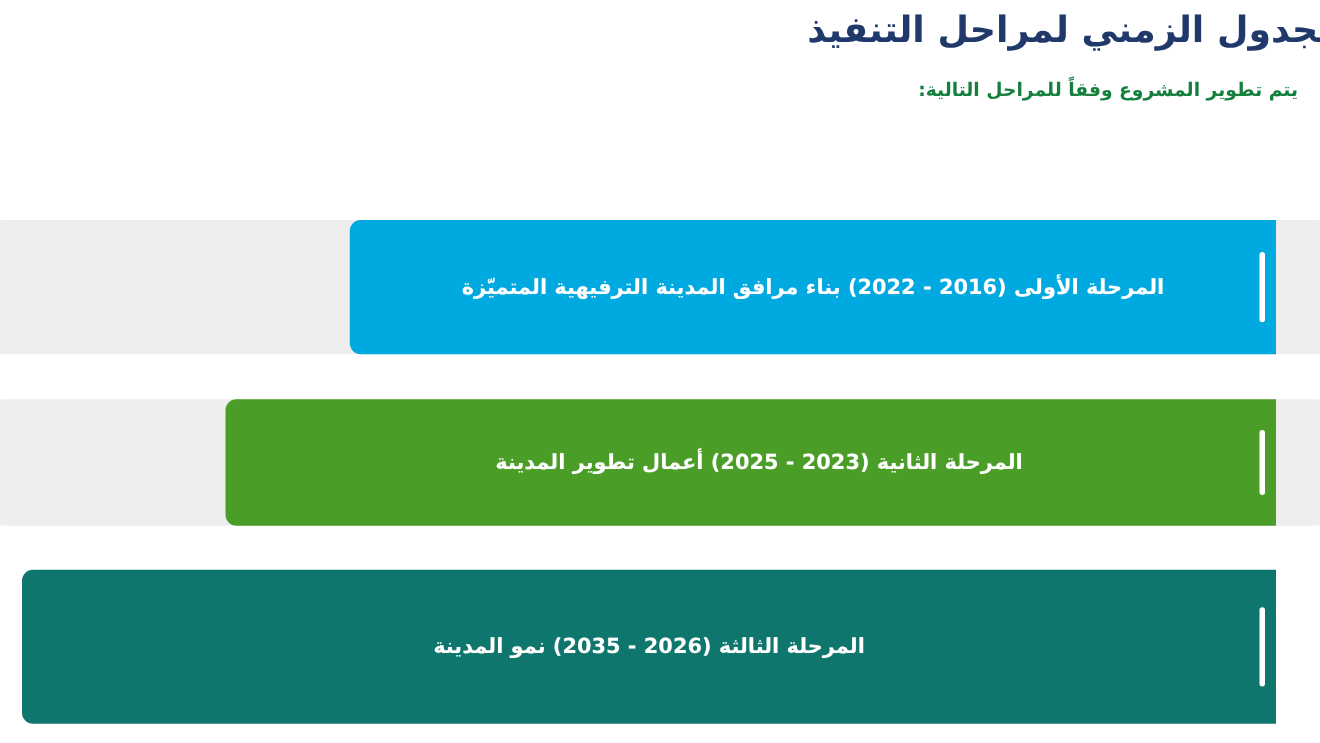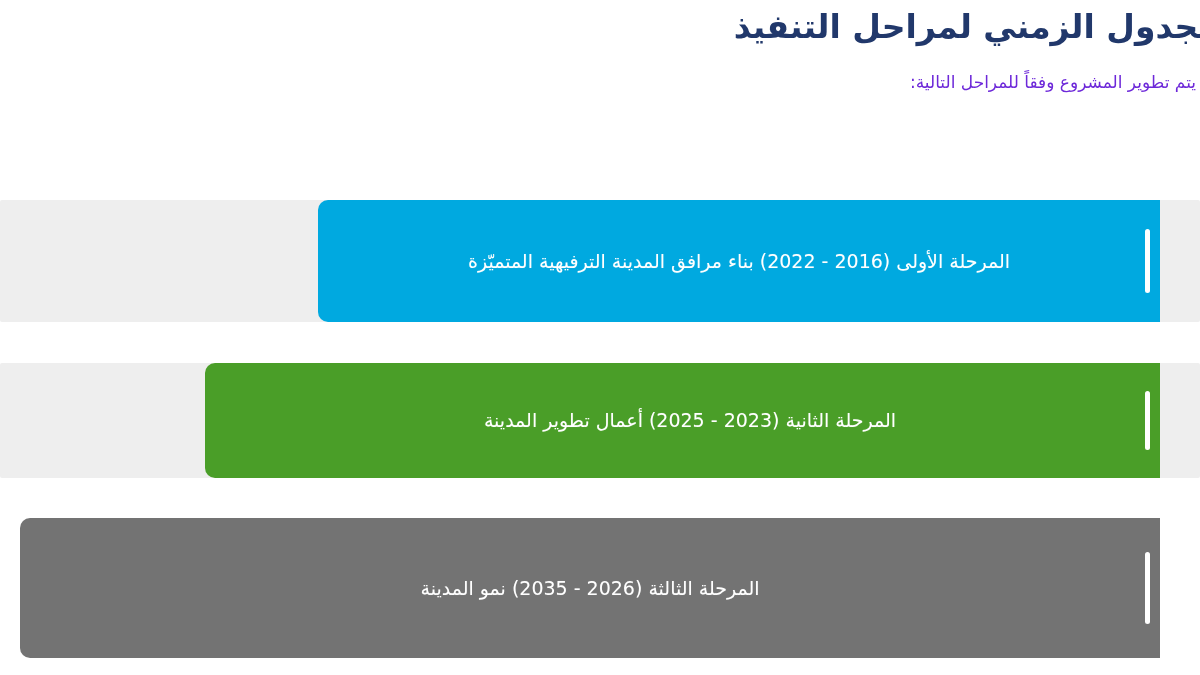--- a/index.html
+++ b/index.html
@@ -32,26 +32,26 @@
     letter-spacing:0px;
     white-space:nowrap;
     
     position:absolute;
     top:6px;
     right:-22px;
   }
   .chart-subtitle{
     margin:0;
     font-size:17px;
-    font-weight:normal;
-    color:#6d28d9;
+    font-weight:bold;
+    color:#15803d;
     white-space:nowrap;
     position:absolute;
     top:72px;
-    right:4px;
+    right:20px;
   }
 
   
   .chart-area{
     position:absolute;
     top:160px;left:0;
     width:1200px;height:515px;
   }
 
   .row{
@@ -79,21 +79,21 @@
     box-sizing:border-box;
     display:flex;
     align-items:center;
     justify-content:center;
     direction:rtl;
     overflow:visible;
   }
   .bar-label{
     color:#ffffff;
     font-size:19px;
-    font-weight:normal;
+    font-weight:bold;
     white-space:nowrap;
     line-height:1;
     text-shadow:0 0 1px rgba(255,255,255,.25);
   }
 
   
   .tick{
     position:absolute;
     width:5px;
     border-radius:3px;
@@ -138,19 +138,19 @@
   <div class="row" id="row-2">
     <div class="track"></div>
     <div class="bar" id="bar-2" style="background: rgb(74, 158, 40);">
       <span class="bar-label">المرحلة الثانية (2023 - 2025) أعمال تطوير المدينة</span>
     </div>
     <div class="tick" id="tick-2"></div>
   </div>
 
   <div class="row" id="row-3">
     <div class="track"></div>
-    <div class="bar" id="bar-3" style="background: #737373;">
+    <div class="bar" id="bar-3" style="background: #0f766e;">
       <span class="bar-label">المرحلة الثالثة (2026 - 2035) نمو المدينة</span>
     </div>
     <div class="tick" id="tick-3"></div>
   </div>
 
 </div>
 
 </body></html>

